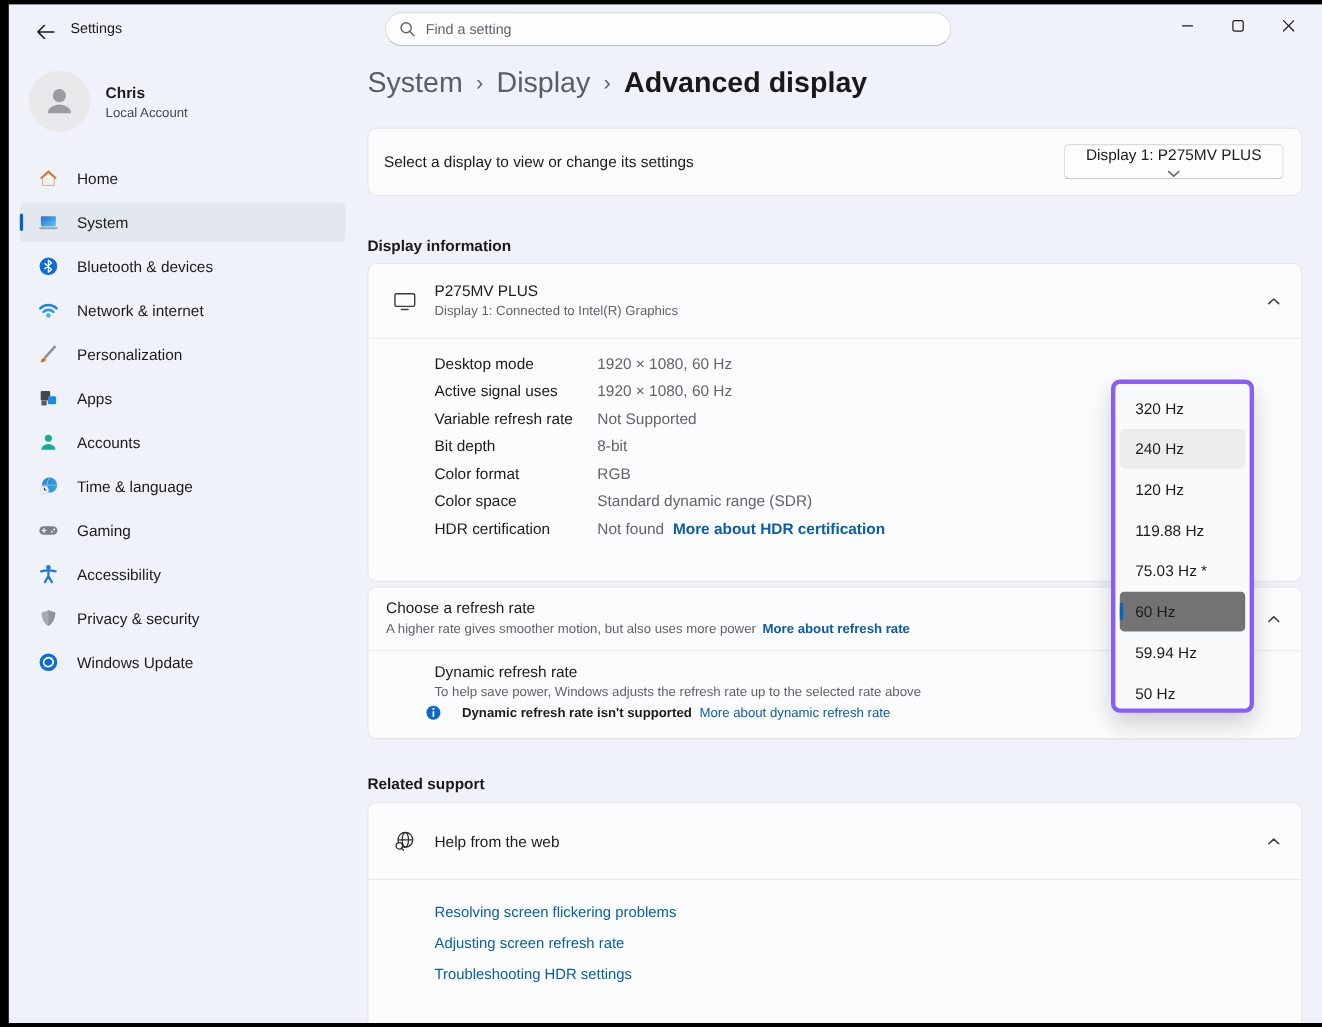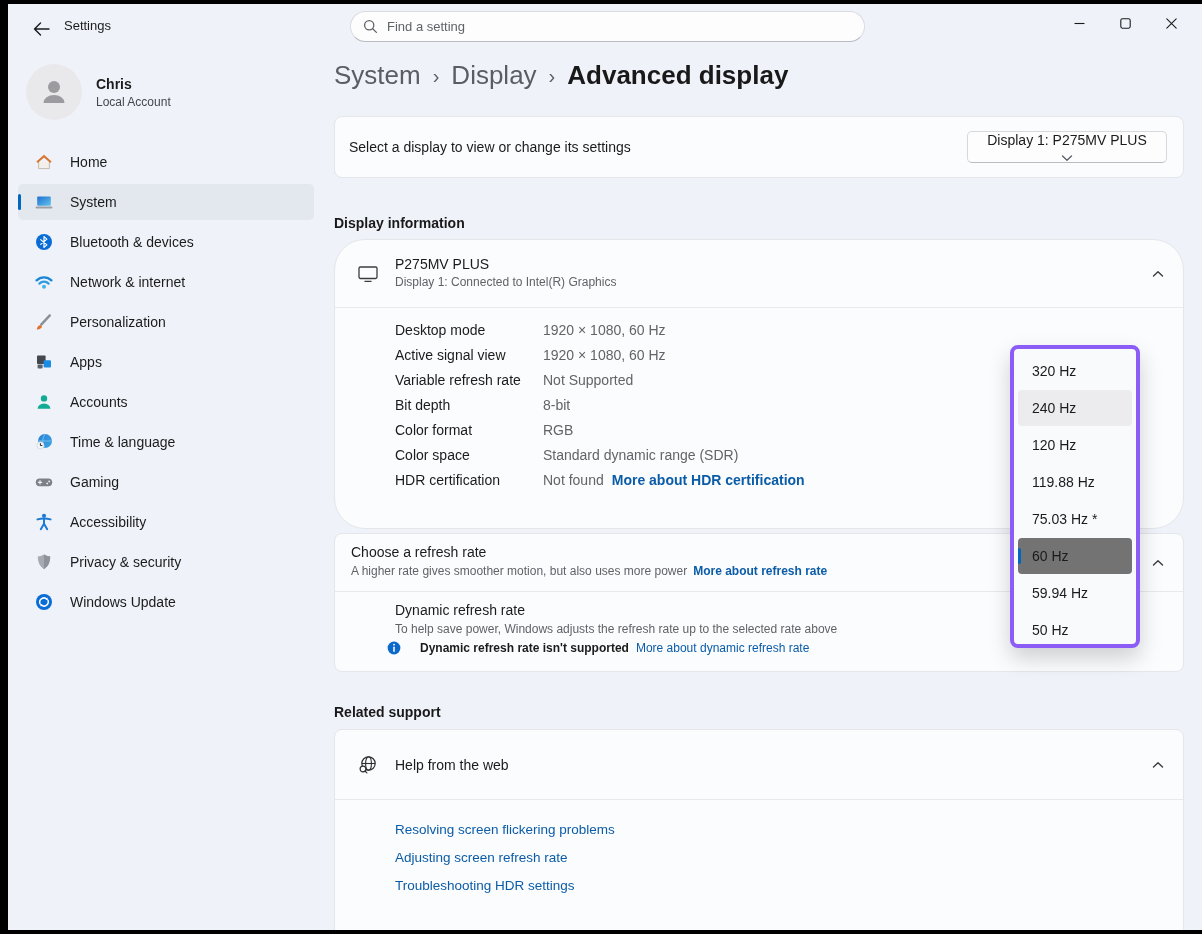--- a/index.html
+++ b/index.html
@@ -37,21 +37,21 @@
   .chev-btn { position:absolute; right:10px; width:30px; height:30px; display:flex; align-items:center; justify-content:center; border-radius:4px; }
 
   #card-select { top:112px; height:62px; display:flex; align-items:center; padding:0 16px 0 14px; justify-content:space-between; }
   #card-select .lbl { font-size:14px; color:#1b1b1b; }
   .dd-btn { width:200px; height:32px; background:#fdfdfe; border:1px solid #d5d8dc; border-bottom-color:#b9bcc1; border-radius:5px; display:flex; align-items:center; justify-content:space-between; padding:0 12px; font-size:14px; color:#1b1b1b; cursor:pointer;flex-direction:column; }
 
   .sec-hdr { position:absolute; font-size:14px; font-weight:600; color:#191919; }
   #hdr-dispinfo { top:211px; }
   #hdr-related { top:700px; }
 
-  #card-dispinfo { top:235px; height:290px;border-radius:31px; }
+  #card-dispinfo { top:235px; height:290px; }
   .exp-hdr { position:relative; height:68px; display:flex; align-items:center; border-bottom:1px solid #e7e9ec; }
   .exp-hdr .ico { position:absolute; left:22px; width:22px; height:22px; display:flex; }
   .exp-title { position:absolute; left:60px; top:16px; font-size:14px; color:#1b1b1b; }
   .exp-sub { position:absolute; left:60px; top:35px; font-size:12px; color:#5f6368; }
   .details { padding:9px 0 0 60px; }
   .drow { display:flex; height:25px; align-items:center; font-size:14px; }
   .drow .dl { width:148px; color:#1b1b1b; }
   .drow .dv { color:#616468; }
   .link { color:#0b5ca8; cursor:pointer; }
   .link.b { font-weight:bold; }
@@ -310,21 +310,21 @@
               <path d="M1.5 6 L6 1.8 L10.5 6" stroke="#3c3c3c" stroke-width="1.4" fill="none" stroke-linecap="round" stroke-linejoin="round"></path>
             </svg>
           </span>
       </div>
       <div class="details">
         <div class="drow">
             <span class="dl">Desktop mode</span>
             <span class="dv">1920 × 1080, 60 Hz</span>
           </div>
         <div class="drow">
-            <span class="dl">Active signal view</span>
+            <span class="dl">Active signal uses</span>
             <span class="dv">1920 × 1080, 60 Hz</span>
           </div>
         <div class="drow">
             <span class="dl">Variable refresh rate</span>
             <span class="dv">Not Supported</span>
           </div>
         <div class="drow">
             <span class="dl">Bit depth</span>
             <span class="dv">8-bit</span>
           </div>

